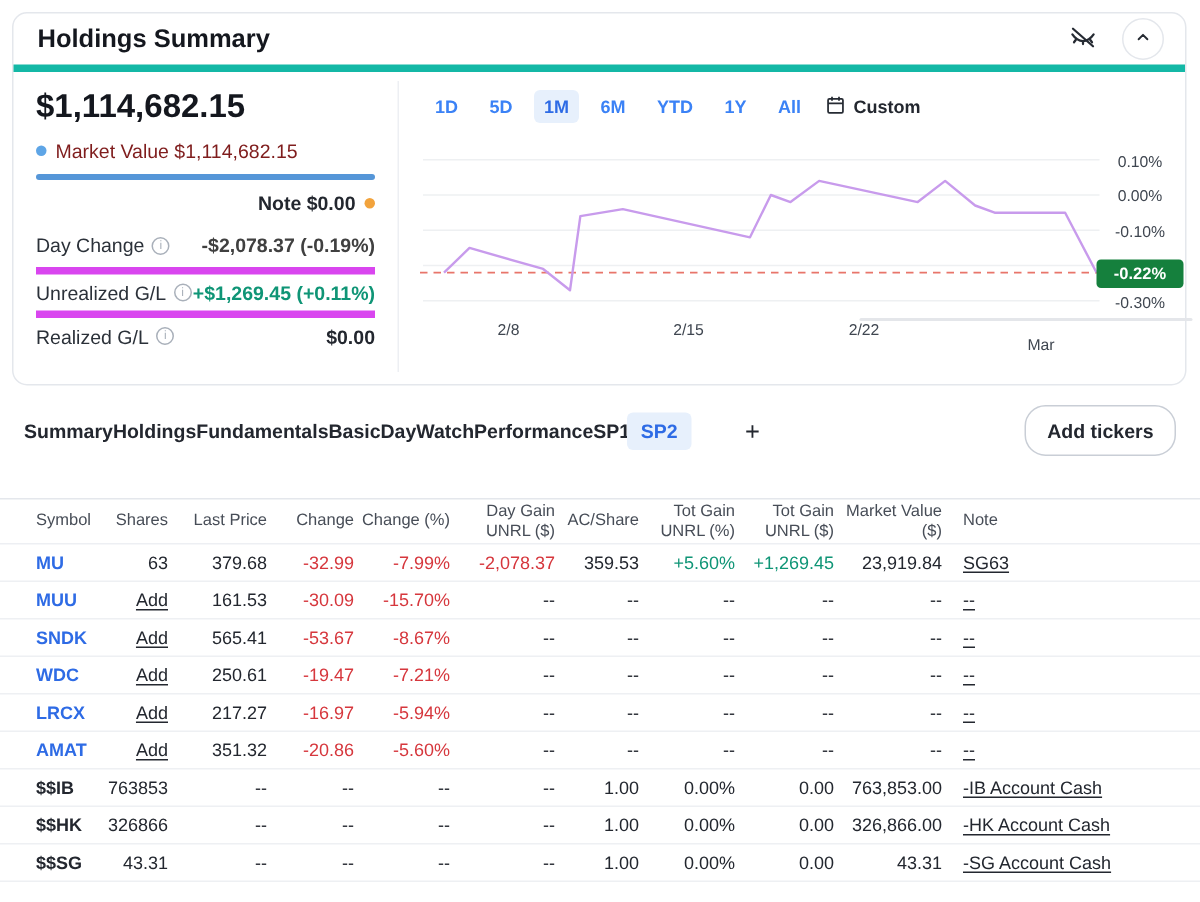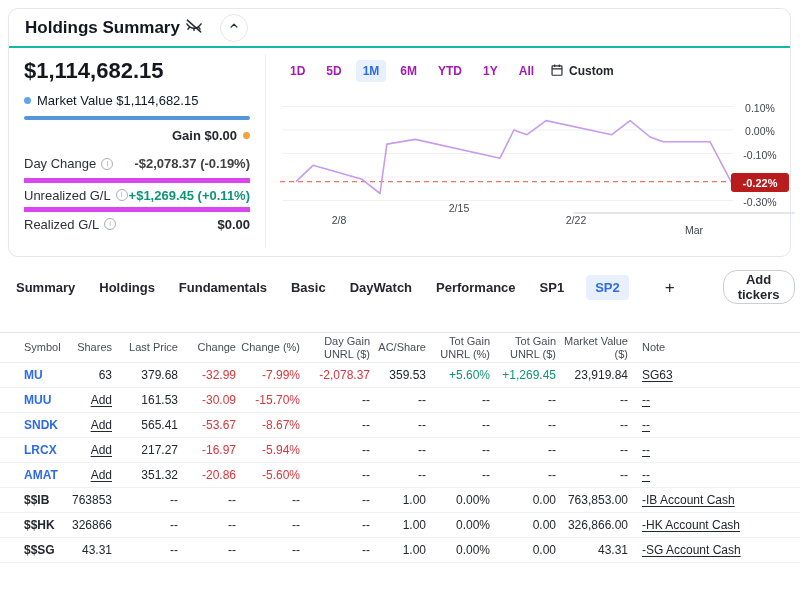--- a/index.html
+++ b/index.html
@@ -2,61 +2,61 @@
 <html><head>
 <meta charset="utf-8">
 <style>
   html,body{margin:0;padding:0}
   body{width:800px;height:601px;position:relative;background:#fff;overflow:hidden;
        font-family:"Liberation Sans","DejaVu Sans",sans-serif;color:#23272f}
   *{box-sizing:border-box}
 
   
   .card{position:absolute;left:8px;top:8px;width:783px;height:249px;border:1px solid #e4e7ec;border-radius:10px;background:#fff}
-  .card-header{height:39px;border-bottom:2px solid #14b8a6;display:flex;align-items:center;padding:0 14px 0 16px}
+  .card-header{height:39px;border-bottom:5px solid #14b8a6;display:flex;align-items:center;justify-content:space-between;padding:0 14px 0 16px}
   .card-title{font-size:17px;font-weight:700;color:#14171e}
   .header-actions{display:flex;align-items:center;gap:12px}
   .icon-btn{width:28px;height:28px;display:flex;align-items:center;justify-content:center;border:none;background:none;padding:0;cursor:pointer}
   .collapse-btn{border:1px solid #e4e7ec;border-radius:50%}
   .card-body{position:relative;height:207px}
 
   
   .left-panel{position:absolute;left:15px;top:6px;width:226px}
   .total{font-size:22px;font-weight:700;color:#14171e;margin-top:4px}
-  .legend{display:flex;align-items:center;gap:6px;margin-top:9px;font-size:13px;color:#0f172a}
+  .legend{display:flex;align-items:center;gap:6px;margin-top:9px;font-size:13px;color:#7f1d1d}
   .dot{width:7px;height:7px;border-radius:50%;flex:0 0 auto}
   .dot.blue{background:#5ea5e6}
   .dot.orange{background:#f2a33c}
   .mv-bar{height:4px;background:#5596d8;border-radius:2px;margin-top:8px}
   .cash-row{display:flex;justify-content:flex-end;align-items:center;gap:6px;margin-top:8px;font-size:13px;font-weight:700;color:#23272f}
   .stats{margin-top:6px}
   .stat-row{height:29px;display:flex;align-items:center;justify-content:space-between;font-size:13px}
   .stat-row + .stat-row{border-top:5px solid #d946ef}
   .stat-label{color:#2b3139;display:flex;align-items:center;gap:5px}
   .info-icon{width:12px;height:12px;border:1px solid #a9b0ba;border-radius:50%;color:#a9b0ba;font-size:8px;line-height:1;display:inline-flex;align-items:center;justify-content:center}
   .info-icon::after{content:"i"}
   .stat-value{font-weight:700;color:#23272f}
   .stat-value.neg{color:#404040}
   .stat-value.pos{color:#0f9576}
   .v-divider{position:absolute;left:256px;top:6px;height:194px;width:1px;background:#edeff3}
 
   
   .ranges-row{position:absolute;left:274px;top:12px;display:flex;align-items:center;gap:7px}
-  .range{padding:4px 7px;font-size:12px;font-weight:700;color:#a21caf;border-radius:4px;cursor:pointer}
+  .range{padding:4px 7px;font-size:12px;font-weight:700;color:#3b82f6;border-radius:4px;cursor:pointer}
   .range.sel{background:#e7f0fc;color:#2e6be5}
   .custom-btn{display:flex;align-items:center;gap:5px;font-size:12px;font-weight:700;color:#23272f;background:none;border:none;margin-left:2px;padding:0;cursor:pointer;font-family:inherit}
   #chart-svg{position:absolute;left:271px;top:48px}
   .ytick{position:absolute;left:722px;width:58px;text-align:center;font-size:10.5px;color:#3f4650;line-height:12px}
-  .badge{position:absolute;left:722px;top:125px;width:58px;height:19px;background:#b91c1c;color:#fff;font-size:11px;font-weight:700;border-radius:3px;display:flex;align-items:center;justify-content:center;z-index:2}
+  .badge{position:absolute;left:722px;top:125px;width:58px;height:19px;background:#15803d;color:#fff;font-size:11px;font-weight:700;border-radius:3px;display:flex;align-items:center;justify-content:center;z-index:2}
   .xtick{position:absolute;font-size:10.5px;color:#3f4650;transform:translateX(-50%);white-space:nowrap}
   .track{position:absolute;left:564px;top:164px;width:222px;height:2px;background:#e4e6ea;border-radius:1px}
 
   
   .tabs-row{position:absolute;left:0;top:270px;width:800px;height:34px;display:flex;align-items:center;padding:0 16px;gap:24px}
-  .tab-group{display:flex;align-items:center;gap:24px}
+  .tab-group{display:flex;align-items:center;}
   .tab{font-size:13px;font-weight:700;color:#23272f;white-space:nowrap;cursor:pointer}
   .tab.sel{color:#2e6be5;background:#e7f0fc;border-radius:4px;padding:5px 9px;margin:-5px -2px}
   .tab-add{font-size:17px;font-weight:400;color:#23272f;margin-left:14px;cursor:pointer;line-height:1}
   .spacer{flex:1}
   .add-tickers{height:28px;padding:16px 14px;border:1px solid #c9ced6;border-radius:14px;background:#fff;font-size:13px;font-weight:700;color:#23272f;display:flex;align-items:center;cursor:pointer;font-family:inherit}
 
   
   table{position:absolute;left:0;top:332px;width:800px;border-collapse:collapse;table-layout:fixed;border-top:1px solid #e4e7ec}
   th{font-size:11px;font-weight:500;color:#474d57;height:30px;vertical-align:middle;line-height:13px;border-bottom:1px solid #edeff3;padding:0;white-space:normal}
   td{font-size:12px;font-weight:500;color:#23272f;height:25px;border-bottom:1px solid #eef0f3;padding:0;white-space:nowrap;overflow:hidden}
@@ -100,21 +100,21 @@
   <div class="card-body">
 
     <div class="left-panel">
       <div class="total">$1,114,682.15</div>
       <div class="legend">
         <span class="dot blue"></span>
         <span>Market Value $1,114,682.15</span>
       </div>
       <div class="mv-bar"></div>
       <div class="cash-row">
-        <span>Gain $0.00</span>
+        <span>Note $0.00</span>
         <span class="dot orange"></span>
       </div>
       <div class="stats">
           <div class="stat-row">
             <span class="stat-label">Day Change<span class="info-icon"></span></span>
             <span class="stat-value neg">-$2,078.37 (-0.19%)</span>
           </div>
           <div class="stat-row">
             <span class="stat-label">Unrealized G/L<span class="info-icon"></span></span>
             <span class="stat-value pos">+$1,269.45 (+0.11%)</span>
@@ -160,21 +160,21 @@
       <line x1="0" y1="85.7" x2="452" y2="85.7" stroke="#e8756a" stroke-width="1.2" stroke-dasharray="5 4"></line>
     <polyline points="16.0,85.7 33.0,69.3 82.1,83.3 100.0,97.5 106.9,48.1 135.2,43.4 220.0,62.2 233.9,34.0 247.0,38.7 266.1,24.6 331.8,38.7 350.1,24.6 370.1,41.0 383.1,45.8 430.1,45.8 451.0,85.7" fill="none" stroke="#c89bec" stroke-width="1.6" stroke-linejoin="round"></polyline>
       </svg>
     <span class="ytick" style="top:54px">0.10%</span>
     <span class="ytick" style="top:77px">0.00%</span>
     <span class="ytick" style="top:101px">-0.10%</span>
     <span class="ytick" style="top:124px">-0.20%</span>
     <span class="ytick" style="top:148px">-0.30%</span>
     <span class="badge">-0.22%</span>
     <span class="xtick" style="left:330px;top:166px">2/8</span>
-    <span class="xtick" style="left:450px;top:154px">2/15</span>
+    <span class="xtick" style="left:450px;top:166px">2/15</span>
     <span class="xtick" style="left:567px;top:166px">2/22</span>
     <span class="xtick" style="left:685px;top:176px">Mar</span>
     <div class="track"></div>
   </div>
 </div>
 
 <div class="tabs-row">
   <div class="tab-group">
       <span class="tab">Summary</span>
       <span class="tab">Holdings</span>
@@ -254,20 +254,33 @@
         <td class="c3 num neg">-53.67</td>
         <td class="c4 num neg">-8.67%</td>
         <td class="c5 num">--</td>
         <td class="c6 num">--</td>
         <td class="c7 num">--</td>
         <td class="c8 num">--</td>
         <td class="c9 num">--</td>
         <td class="c10 note-link">--</td>
       </tr>
       <tr>
+        <td class="c0 sym-blue">WDC</td>
+        <td class="c1 num add-link">Add</td>
+        <td class="c2 num">250.61</td>
+        <td class="c3 num neg">-19.47</td>
+        <td class="c4 num neg">-7.21%</td>
+        <td class="c5 num">--</td>
+        <td class="c6 num">--</td>
+        <td class="c7 num">--</td>
+        <td class="c8 num">--</td>
+        <td class="c9 num">--</td>
+        <td class="c10 note-link">--</td>
+      </tr>
+      <tr>
         <td class="c0 sym-blue">LRCX</td>
         <td class="c1 num add-link">Add</td>
         <td class="c2 num">217.27</td>
         <td class="c3 num neg">-16.97</td>
         <td class="c4 num neg">-5.94%</td>
         <td class="c5 num">--</td>
         <td class="c6 num">--</td>
         <td class="c7 num">--</td>
         <td class="c8 num">--</td>
         <td class="c9 num">--</td>

